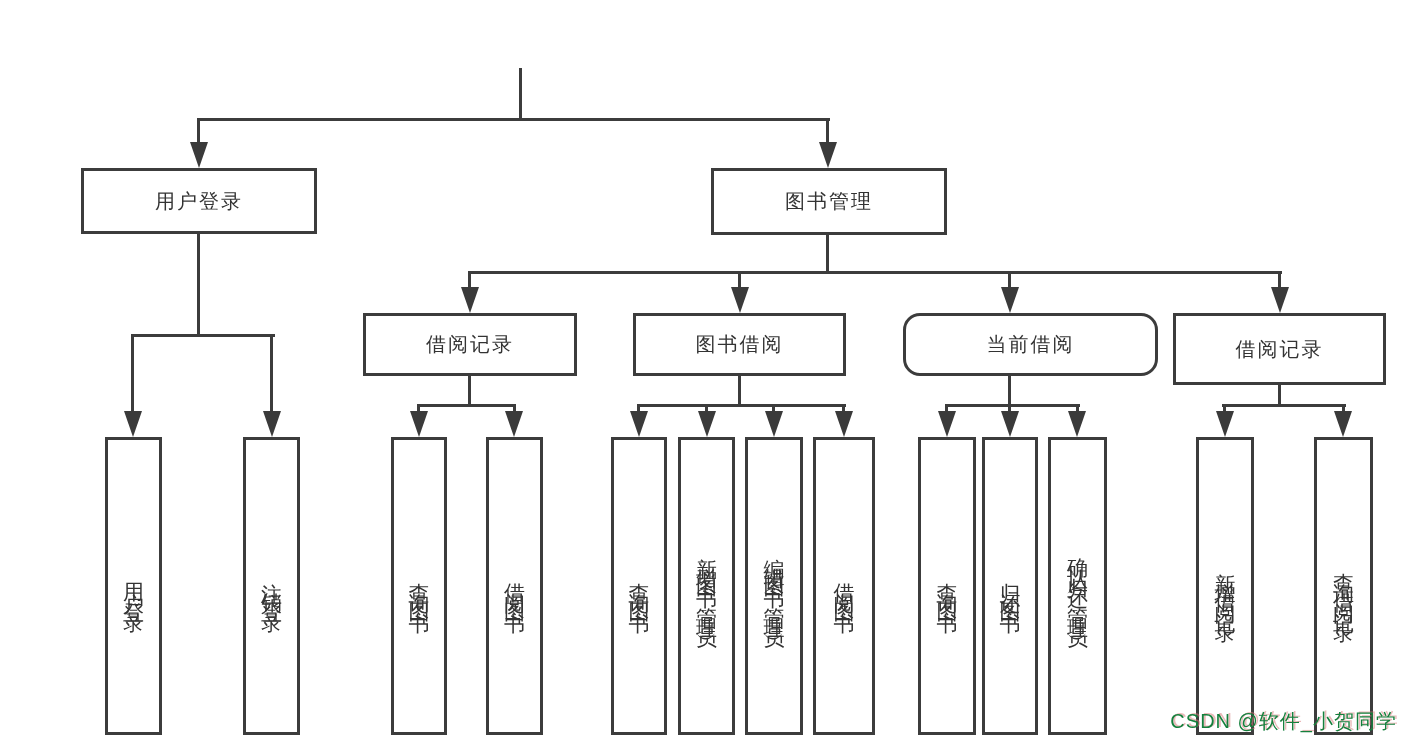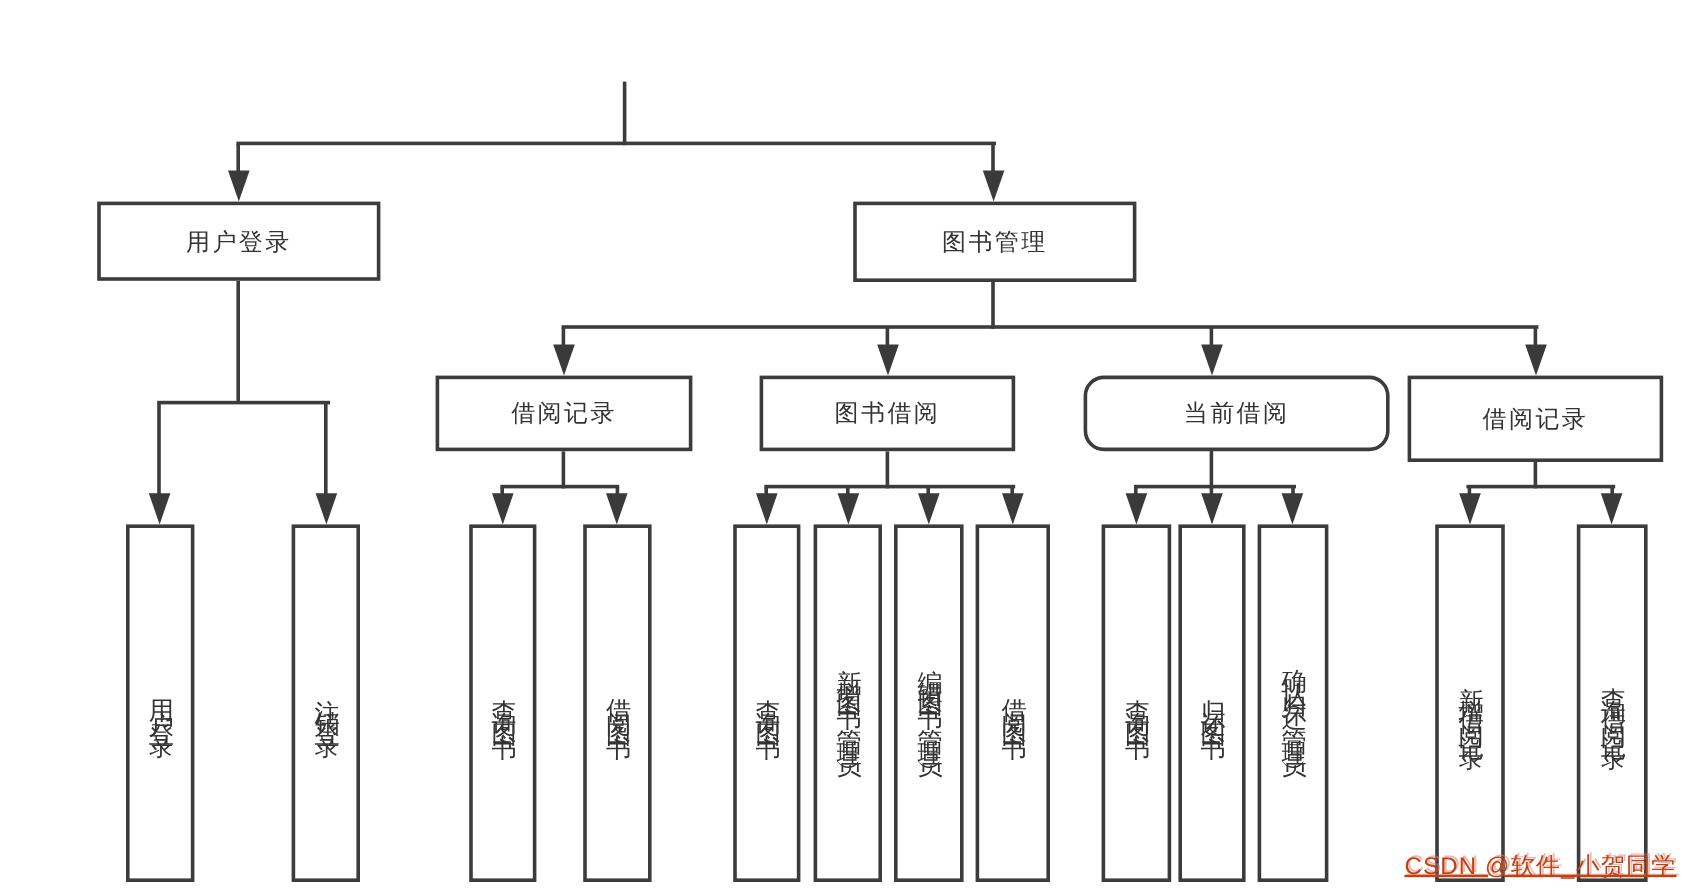--- a/index.html
+++ b/index.html
@@ -7,21 +7,21 @@
           font-family:"Liberation Sans","DejaVu Sans",sans-serif;color:#333;}
   .box{position:absolute;box-sizing:border-box;background:#fff;border:3px solid #3c3c3c;
        display:flex;align-items:center;justify-content:center;z-index:2;}
   .hbox{font-size:20px;letter-spacing:2px;color:#333;}
   .leaf{z-index:2;}
   .vtext{writing-mode:vertical-rl;text-orientation:mixed;font-size:21px;letter-spacing:10px;color:#333;}
   .l{position:absolute;background:#3c3c3c;z-index:1;}
   .ah{position:absolute;width:0;height:0;border-left:9px solid transparent;
       border-right:9px solid transparent;border-top:26px solid #3a3a3a;z-index:1;}
   #watermark{position:absolute;right:8px;bottom:12px;font-size:20px;letter-spacing:1px;
-      color:#c2410c;text-shadow:2px -1px 0 rgba(217,128,128,0.55);z-index:5;white-space:nowrap;text-decoration:underline;}
+      color:#15803d;text-shadow:2px -1px 0 rgba(217,128,128,0.55);z-index:5;white-space:nowrap;}
 </style>
 </head>
 <body>
 
 <div id="canvas">
 
 
   <div class="box hbox" style="left:81px;top:168px;width:236px;height:66px;">
     <span>用户登录</span>
   </div>

